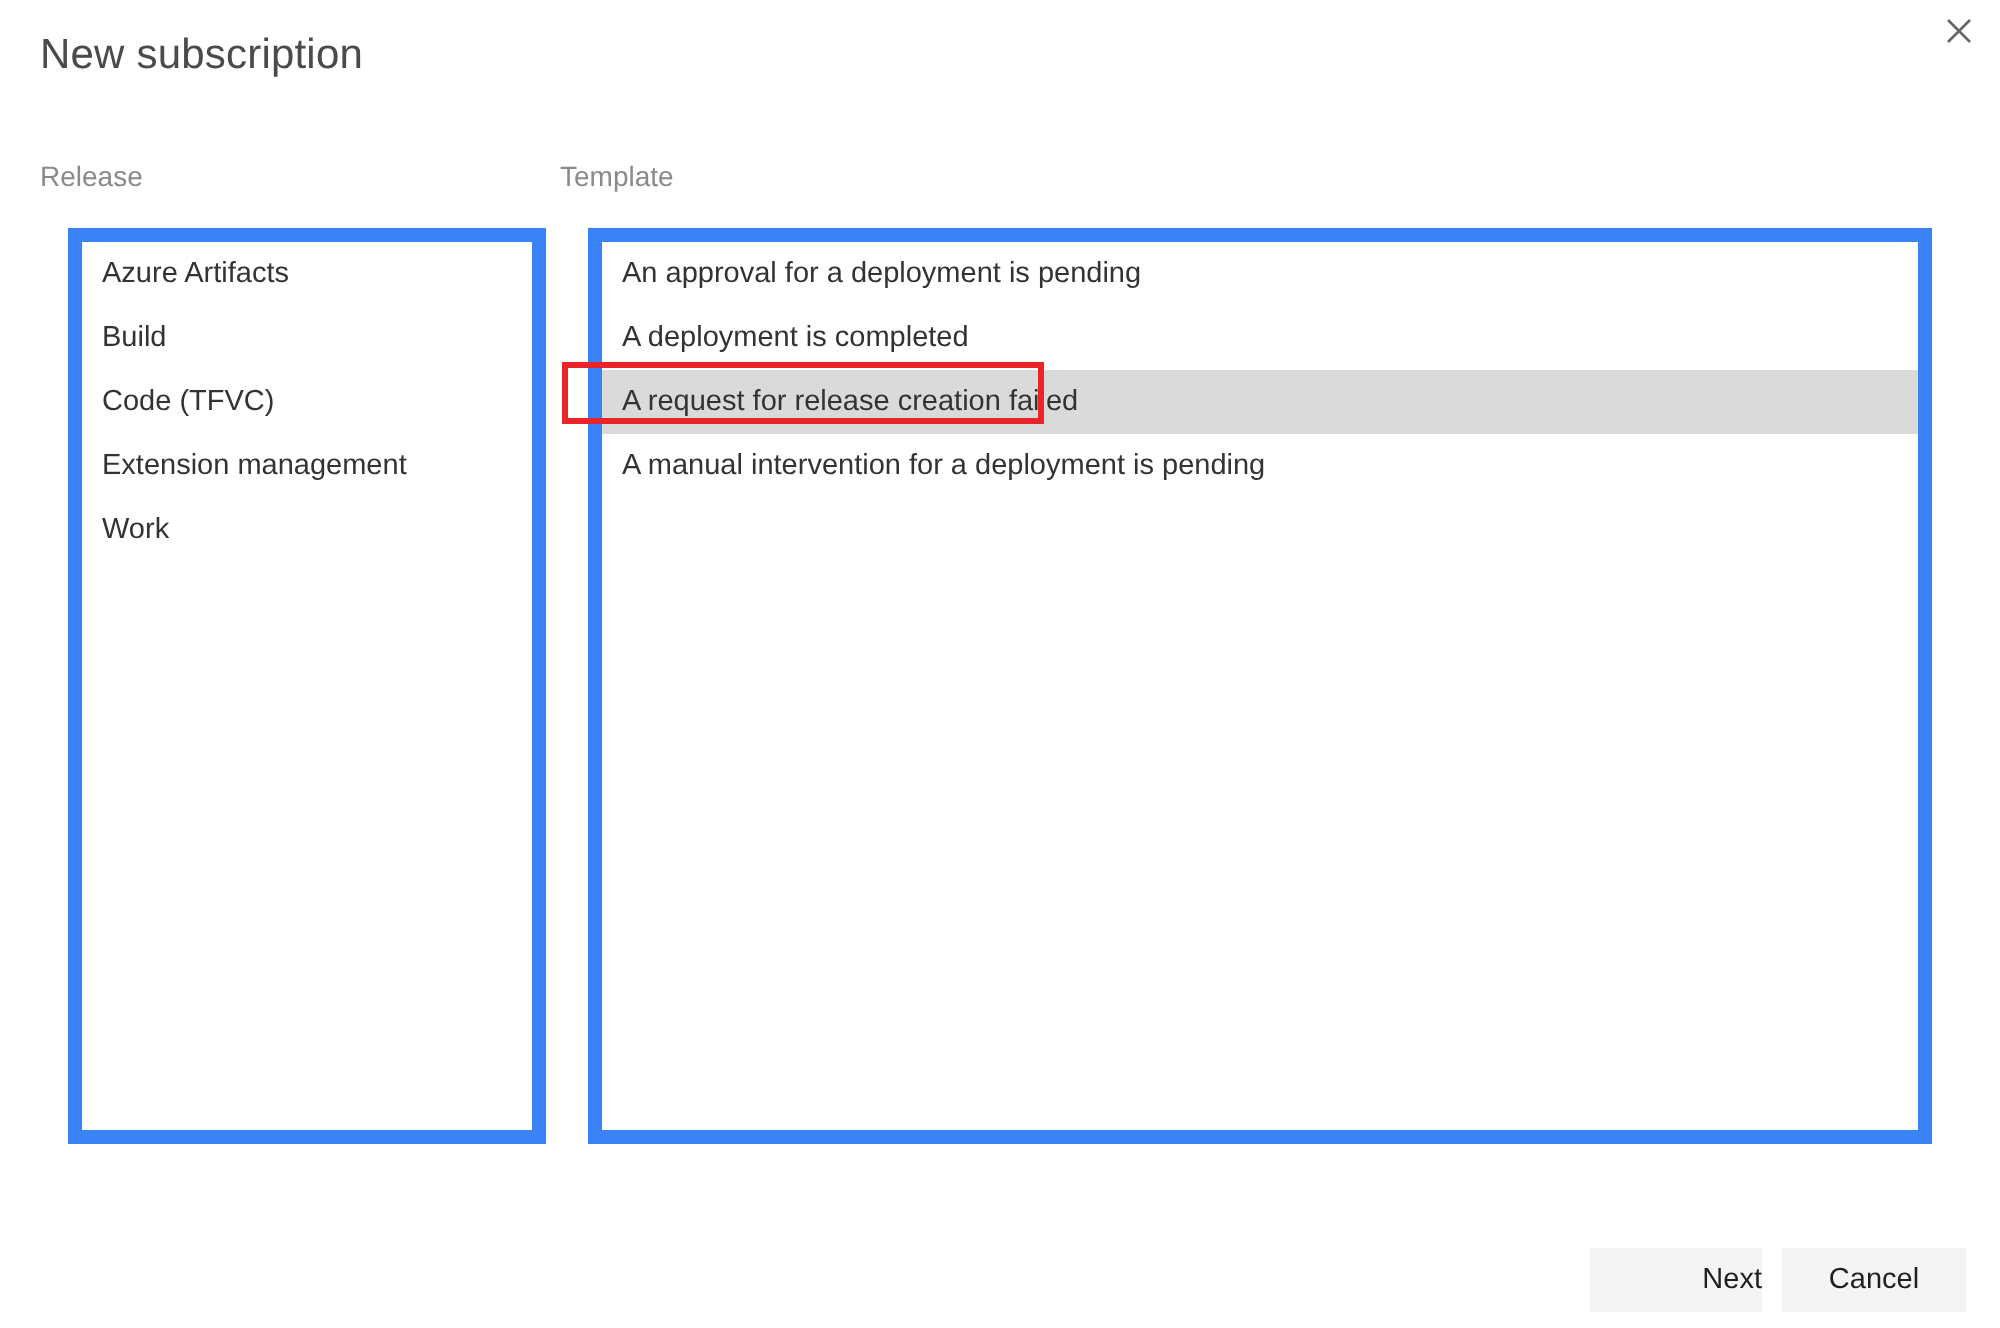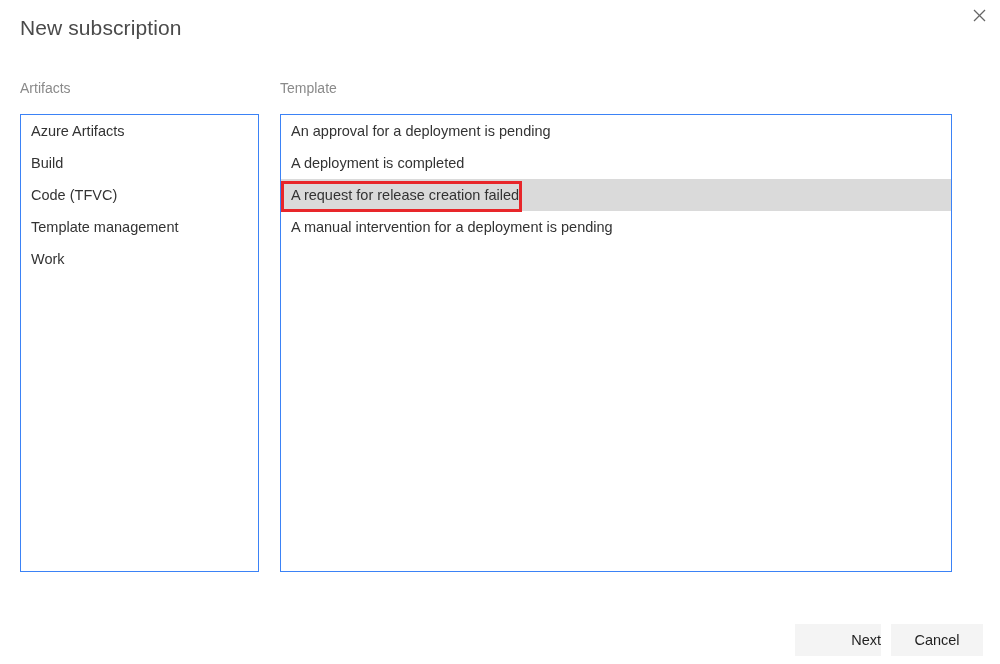--- a/index.html
+++ b/index.html
@@ -52,23 +52,24 @@
     color: #8a8a8a;
     font-weight: 400;
   }
   #category-label { left: 20px; top: 80px; }
   #template-label { left: 280px; top: 80px; }
 
   
   .list-panel {
     position: absolute;
     background: #ffffff;
-    border: 1px solid #3b82f6;
+    border: 7px solid #3b82f6;
     box-sizing: border-box;
     overflow: hidden;
+    margin-left: 14px;
   }
   #category-panel {
     left: 20px;
     top: 114px;
     width: 239px;
     height: 458px;
   }
   #template-panel {
     left: 280px;
     top: 114px;
@@ -126,29 +127,29 @@
 
 <button id="close-button">
   <span>
     <svg width="13" height="13" viewBox="0 0 13 13" aria-hidden="true">
       <line x1="1" y1="1" x2="12" y2="12" stroke="#666666" stroke-width="1.3"></line>
       <line x1="12" y1="1" x2="1" y2="12" stroke="#666666" stroke-width="1.3"></line>
     </svg>
   </span>
 </button>
 
-<div class="column-label" id="category-label">Artifacts</div>
+<div class="column-label" id="category-label">Release</div>
 
 <div class="column-label" id="template-label">Template</div>
 
 <div class="list-panel" id="category-panel">
   <div class="list-row">Azure Artifacts</div>
   <div class="list-row">Build</div>
   <div class="list-row">Code (TFVC)</div>
-  <div class="list-row">Template management</div>
+  <div class="list-row">Extension management</div>
   <div class="list-row">Work</div>
 </div>
 
 <div class="list-panel" id="template-panel">
   <div class="list-row">An approval for a deployment is pending</div>
   <div class="list-row">A deployment is completed</div>
   <div class="list-row selected">A request for release creation failed</div>
   <div class="list-row">A manual intervention for a deployment is pending</div>
 </div>
 

